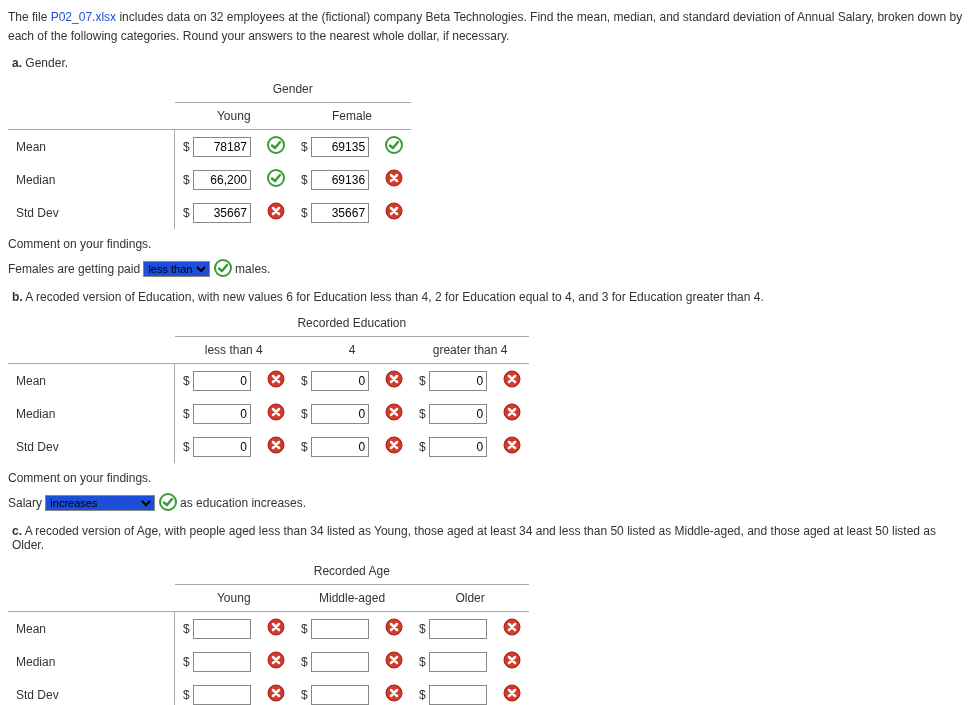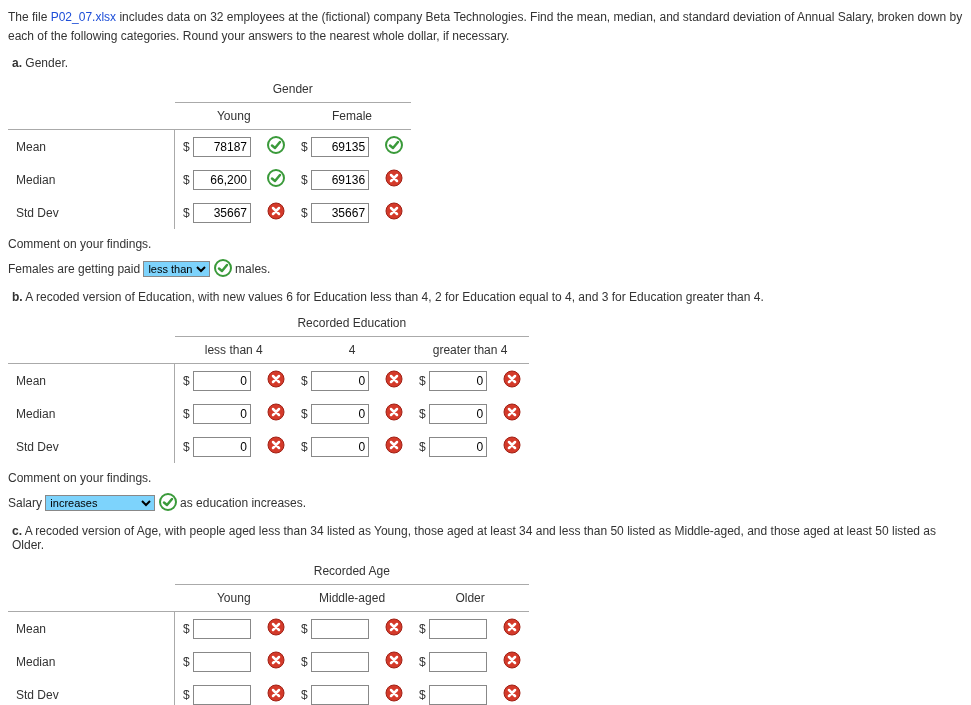--- a/index.html
+++ b/index.html
@@ -40,21 +40,21 @@
   input.num {
     width: 50px;
     font-size: 12px;
     text-align: right;
     border: 1px solid #888;
     padding: 2px 3px;
   }
   select.dd {
     font-size: 11px;
     border: 1px solid #888;
-    background: #7dd3fc;
+    background: #1d4ed8;
   }
   .icon {
     display: inline-block;
     vertical-align: middle;
   }
   .comment-line {
     margin: 8px 0;
   }
   td.cell {
     white-space: nowrap;

